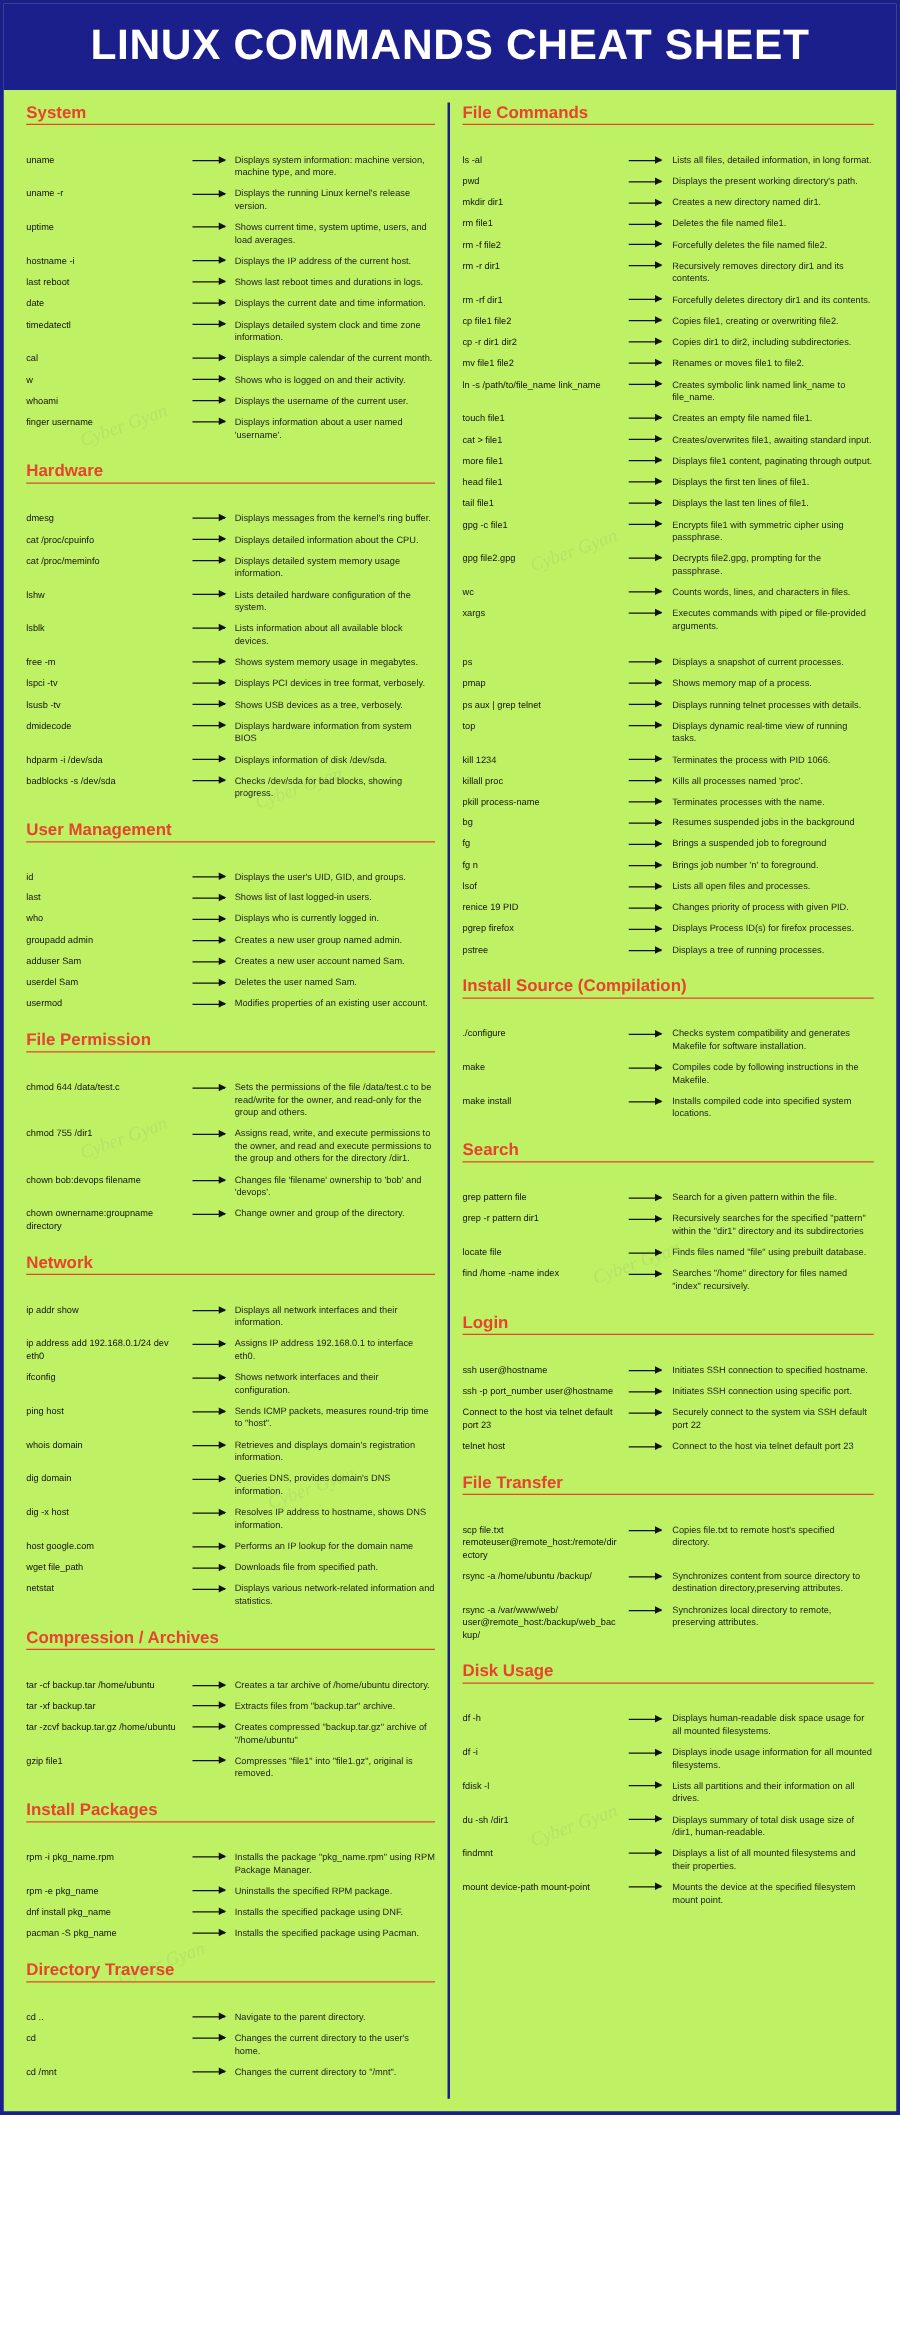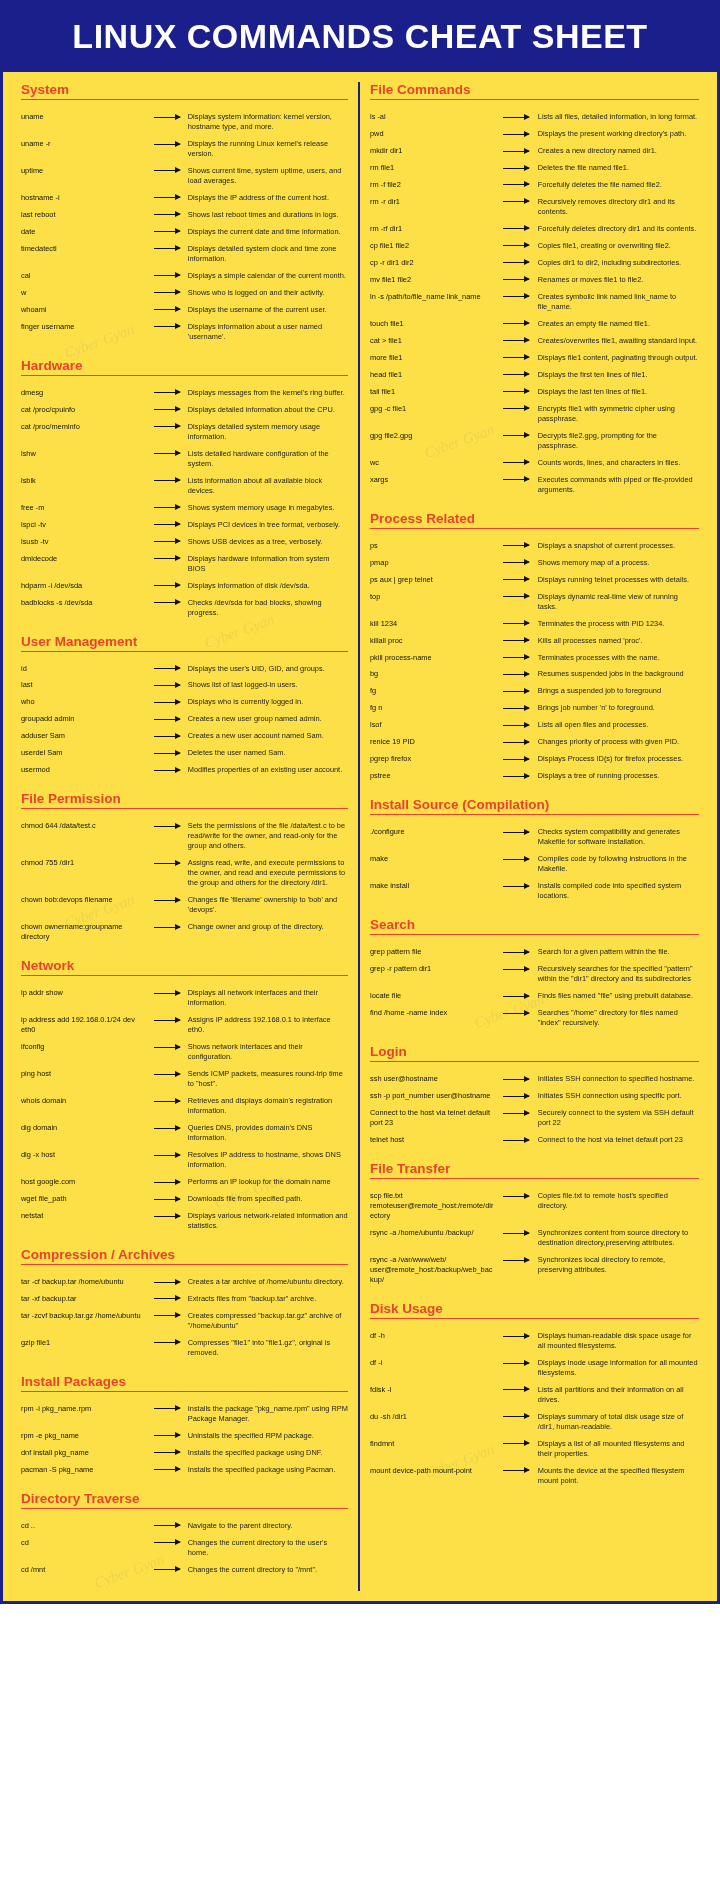--- a/index.html
+++ b/index.html
@@ -7,21 +7,21 @@
   body {
     width: 720px;
     background: #ffffff;
     font-family: "Liberation Sans", sans-serif;
     color: #1a1a1a;
   }
   .page {
     width: 720px;
     position: relative;
     border: 3px solid #1a1f8c;
-    background: #fde047;
+    background: #bef264;
   }
   .banner {
     background: #1a1f8c;
     color: #ffffff;
     text-align: center;
     padding: 14px 8px 16px 8px;
   }
   .banner h1 {
     margin: 0;
     font-size: 34px;
@@ -36,21 +36,21 @@
   }
   .col {
     width: 50%;
     padding: 0 10px;
   }
   .col.left { border-right: 2px solid #1a1f8c; }
   .section { margin-bottom: 12px; }
   .section h2 {
     color: #e8432e;
     font-size: 13.5px;
-    margin: 0 0 9px 0;
+    margin: 0 0 20px 0;
     font-weight: bold;
     padding-bottom: 2px;
     border-bottom: 1px solid #e8432e;
   }
   table.cmds {
     width: 100%;
     border-collapse: collapse;
     table-layout: fixed;
   }
   table.cmds td {
@@ -116,21 +116,21 @@
 
   <div class="columns">
     <div class="col left">
         <div class="section">
           <h2>System</h2>
           <table class="cmds">
             <tbody>
               <tr>
                 <td class="cmd">uname</td>
                 <td class="arrow"><span class="arrowglyph"></span></td>
-                <td class="desc">Displays system information: kernel version, hostname type, and more.</td>
+                <td class="desc">Displays system information: machine version, machine type, and more.</td>
               </tr>
               <tr>
                 <td class="cmd">uname -r</td>
                 <td class="arrow"><span class="arrowglyph"></span></td>
                 <td class="desc">Displays the running Linux kernel's release version.</td>
               </tr>
               <tr>
                 <td class="cmd">uptime</td>
                 <td class="arrow"><span class="arrowglyph"></span></td>
                 <td class="desc">Shows current time, system uptime, users, and load averages.</td>
@@ -545,21 +545,20 @@
               </tr>
               <tr>
                 <td class="cmd">xargs</td>
                 <td class="arrow"><span class="arrowglyph"></span></td>
                 <td class="desc">Executes commands with piped or file-provided arguments.</td>
               </tr>
             </tbody>
           </table>
         </div>
         <div class="section">
-          <h2>Process Related</h2>
           <table class="cmds">
             <tbody>
               <tr>
                 <td class="cmd">ps</td>
                 <td class="arrow"><span class="arrowglyph"></span></td>
                 <td class="desc">Displays a snapshot of current processes.</td>
               </tr>
               <tr>
                 <td class="cmd">pmap</td>
                 <td class="arrow"><span class="arrowglyph"></span></td>
@@ -571,21 +570,21 @@
                 <td class="desc">Displays running telnet processes with details.</td>
               </tr>
               <tr>
                 <td class="cmd">top</td>
                 <td class="arrow"><span class="arrowglyph"></span></td>
                 <td class="desc">Displays dynamic real-time view of running tasks.</td>
               </tr>
               <tr>
                 <td class="cmd">kill 1234</td>
                 <td class="arrow"><span class="arrowglyph"></span></td>
-                <td class="desc">Terminates the process with PID 1234.</td>
+                <td class="desc">Terminates the process with PID 1066.</td>
               </tr>
               <tr>
                 <td class="cmd">killall proc</td>
                 <td class="arrow"><span class="arrowglyph"></span></td>
                 <td class="desc">Kills all processes named 'proc'.</td>
               </tr>
               <tr>
                 <td class="cmd">pkill process-name</td>
                 <td class="arrow"><span class="arrowglyph"></span></td>
                 <td class="desc">Terminates processes with the name.</td>

